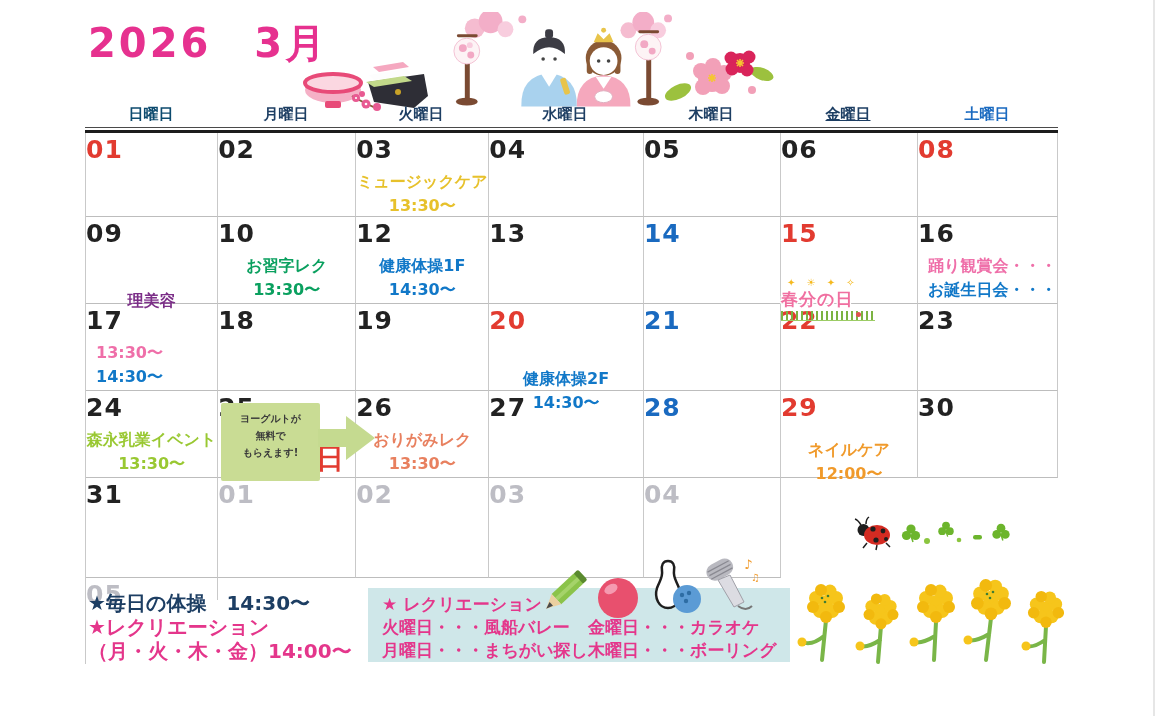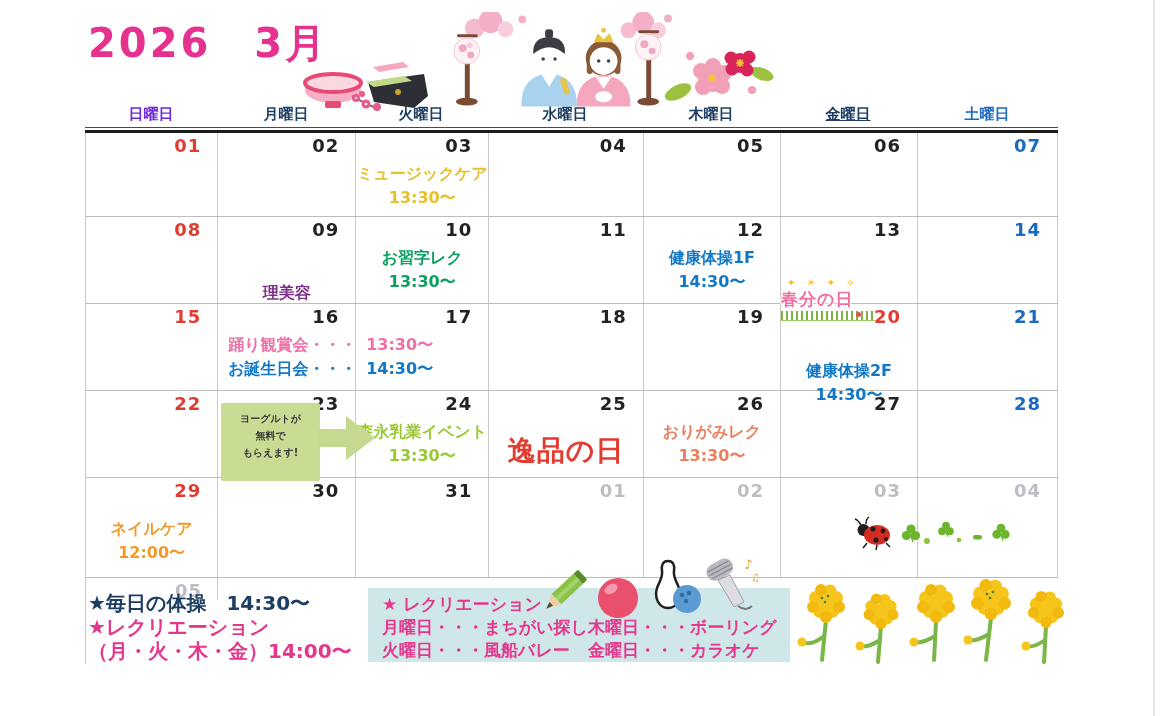--- a/index.html
+++ b/index.html
@@ -13,37 +13,37 @@
   .facility{position:absolute;left:813px;top:18px;font-size:22px;font-weight:bold;
             color:#1d3e63;letter-spacing:1px;white-space:nowrap;}
 
   .deco{position:absolute;}
   .deco-hishimochi{left:300px;top:52px;width:135px;height:60px;}
   .deco-hina{left:445px;top:12px;width:228px;height:100px;}
   .deco-camellia{left:660px;top:42px;width:118px;height:66px;}
 
   .dow{position:absolute;top:105px;transform:translateX(-50%);font-size:15px;font-weight:bold;
        white-space:nowrap;}
-  .dh-0{left:151px;color:#6d28d9;}
+  .dh-0{left:151px;color:#0c4a6e;}
   .dh-1{left:286px;color:#1d3e63;}
   .dh-2{left:421px;color:#1d3e63;}
   .dh-3{left:565px;color:#1d3e63;}
   .dh-4{left:711px;color:#1d3e63;}
   .dh-5{left:848px;color:#1d3e63;text-decoration:underline;}
   .dh-6{left:987px;color:#1a6ac0;}
 
   
   .top-rule{position:absolute;left:85px;top:127px;width:973px;height:6px;
     background:linear-gradient(180deg,#4a4a4a 0,#4a4a4a 1px,#fff 1px,#fff 2.5px,#1c1c1c 2.5px,#1c1c1c 6px);}
   .grid{position:absolute;left:85px;top:133px;width:972px;display:grid;
         grid-template-columns:13.6% 14.2% 13.7% 15.9% 14.1% 14.1% 14.4%;
         grid-template-rows:84px 87px 87px 87px 100px;
         border-left:1px solid #c9c9c9;}
   .cell{position:relative;border-right:1px solid #c9c9c9;border-bottom:1px solid #bdbdbd;overflow:visible;}
-  .daynum{display:block;text-align:right;padding:3px 16px 0 0;font-size:18px;font-weight:bold;
+  .daynum{display:block;text-align:left;padding:3px 16px 0 0;font-size:25px;font-weight:bold;
           letter-spacing:1px;line-height:1.15;}
   .wk{color:#222222;} .sun{color:#e23b30;} .sat{color:#1a6ac0;}
   .holiday{color:#e23b30;} .next{color:#bdbdc4;}
   .events{margin-top:5px;text-align:center;font-weight:bold;font-size:16px;line-height:1.5;white-space:nowrap;}
   .align-left{text-align:left;padding-left:10px;}
   .gap-sm{margin-top:15px;} .gap-lg{margin-top:31px;}
   .ev.s-lg{font-size:28px;letter-spacing:1px;}
   .c-gold{color:#e7c12b;} .c-purple{color:#7c2f88;margin-top:40px;} .c-green{color:#0aa05f;}
   .c-blue{color:#1178c8;} .c-pink{color:#ef6fa9;} .c-ygreen{color:#99c832;}
   .c-red{color:#e23b30;} .c-salmon{color:#e8805f;} .c-orange{color:#f09a2b;}
@@ -218,40 +218,34 @@
       <div class="cell">
         <span class="daynum wk">04</span>
       </div>
       <div class="cell">
         <span class="daynum wk">05</span>
       </div>
       <div class="cell">
         <span class="daynum wk">06</span>
       </div>
       <div class="cell">
-        <span class="daynum sat">07</span>
-      </div>
-      <div class="cell">
         <span class="daynum sun">08</span>
       </div>
       <div class="cell">
         <span class="daynum wk">09</span>
         <div class="events gap-sm">
           <div class="ev c-purple">理美容</div>
         </div>
       </div>
       <div class="cell">
         <span class="daynum wk">10</span>
         <div class="events">
           <div class="ev c-green">お習字レク</div>
           <div class="ev c-green">13:30〜</div>
         </div>
-      </div>
-      <div class="cell">
-        <span class="daynum wk">11</span>
       </div>
       <div class="cell">
         <span class="daynum wk">12</span>
         <div class="events">
           <div class="ev c-blue">健康体操1F</div>
           <div class="ev c-blue">14:30〜</div>
         </div>
       </div>
       <div class="cell">
         <span class="daynum wk">13</span>
@@ -406,26 +400,26 @@
 
   <div class="footer-notes">
     <div class="fl-navy">★毎日の体操　14:30〜</div>
     <div class="fl-pink">★レクリエーション</div>
     <div class="fl-pink">（月・火・木・金）14:00〜</div>
   </div>
 
   <div class="rec-box">
     <div>★ レクリエーション</div>
     <div class="rec-row">
+      <span class="rec-left">火曜日・・・風船バレー</span>
+      <span>金曜日・・・カラオケ</span>
+    </div>
+    <div class="rec-row">
       <span class="rec-left">月曜日・・・まちがい探し</span>
       <span>木曜日・・・ボーリング</span>
-    </div>
-    <div class="rec-row">
-      <span class="rec-left">火曜日・・・風船バレー</span>
-      <span>金曜日・・・カラオケ</span>
     </div>
   </div>
 
   <svg class="icon icon-pencil" viewBox="0 0 58 58">
     <g transform="rotate(47 29 29)">
       <rect x="22" y="2" width="14" height="7" rx="2" fill="#5a8a2e"></rect>
       <rect x="22" y="8" width="14" height="30" fill="#8bc34a"></rect>
       <rect x="27" y="8" width="4" height="30" fill="#a5d36a"></rect>
       <polygon points="22,38 36,38 29,52" fill="#ecd0a0"></polygon>
       <polygon points="26.5,45 31.5,45 29,52" fill="#4a4a4a"></polygon>

